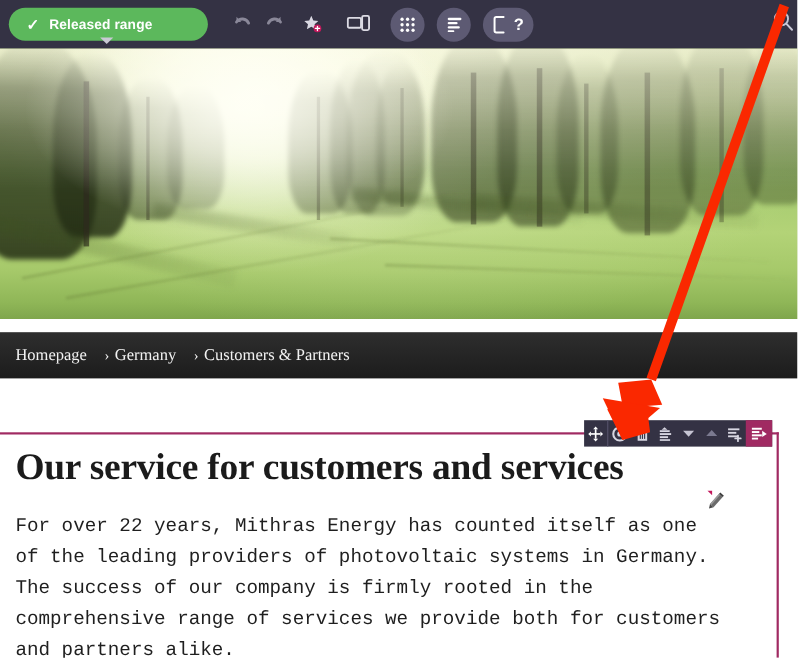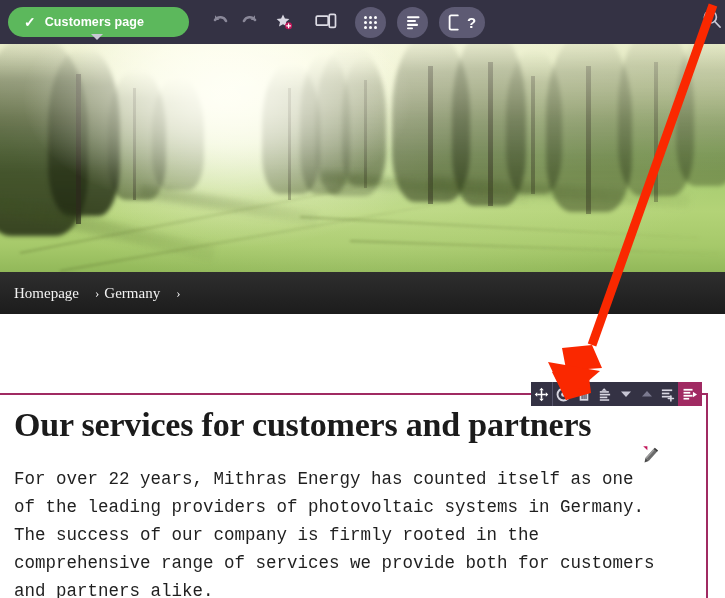--- a/index.html
+++ b/index.html
@@ -153,21 +153,21 @@
   .mowline {
     position: absolute;
     height: 2px;
     background: linear-gradient(to right, rgba(90,110,45,.38), rgba(110,130,55,.05));
     filter: blur(1.4px);
     transform-origin: left center;
   }
 
   
   .crumbbar {
-    position: absolute; top: 272px; left: 0;
+    position: absolute; top: 302px; left: 0;
     width: 725px; height: 42px;
     background: linear-gradient(to bottom, #2e2e2e 0%, #262626 45%, #1c1c1c 100%);
     display: flex; align-items: center;
     padding-left: 14px;
     z-index: 20;
   }
   .crumb {
     color: #f2f2f2;
     font-family: "Liberation Serif", serif;
     font-size: 15px;
@@ -255,21 +255,21 @@
 </style>
 </head>
 <body>
 
 <div id="app">
 
   <div class="toolbar">
 
     <div class="released-btn">
       <span class="released-check">✓</span>
-      <span class="released-label">Customers page</span>
+      <span class="released-label">Released range</span>
     </div>
 
     <div class="tb-gap"></div>
 
     <div class="tb-icon">
       <svg width="20" height="20" viewBox="0 0 20 20" fill="none">
         <path d="M5 8 C8 4, 14 4.5, 16 9" stroke="#8a8899" stroke-width="2.6" fill="none" stroke-linecap="round"></path>
         <path d="M5 8 L5 3.2 L9.3 8 Z" fill="#8a8899"></path>
       </svg>
     </div>
@@ -376,20 +376,21 @@
     <div class="mowline" style="left:300px; top:172px; width:400px; transform:rotate(3deg);"></div>
     <div class="mowline" style="left:350px; top:196px; width:370px; transform:rotate(2deg);"></div>
     <div class="haze"></div>
   </div>
 
   <div class="crumbbar">
     <span class="crumb">Homepage</span>
     <span class="crumb-sep">›</span>
     <span class="crumb">Germany</span>
     <span class="crumb-sep">›</span>
+    <span class="crumb">Customers &amp; Partners</span>
   </div>
 
   <div class="page-body">
 
     <div class="content-el">
 
       <div class="el-toolbar">
 
         <div class="el-tool">
           <svg width="15" height="15" viewBox="0 0 16 16">
@@ -452,21 +453,21 @@
           <svg width="16" height="15" viewBox="0 0 17 16">
             <rect x="1.6" y="2" width="9.6" height="1.9" fill="#ffffff"></rect>
             <rect x="1.6" y="5.2" width="7.2" height="1.9" fill="#ffffff"></rect>
             <rect x="1.6" y="8.4" width="9.6" height="1.9" fill="#ffffff"></rect>
             <rect x="1.6" y="11.6" width="6" height="1.8" fill="#ffffff"></rect>
             <path d="M11.6 5 L16 8 L11.6 11 Z" fill="#ffffff"></path>
           </svg>
         </div>
       </div>
 
-      <h1 class="heading">Our services for customers and partners</h1>
+      <h1 class="heading">Our service for customers and services</h1>
       <p class="body-copy">For over 22 years, Mithras Energy has counted itself as one of the leading providers of photovoltaic systems in Germany. The success of our company is firmly rooted in the comprehensive range of services we provide both for customers and partners alike.</p>
     </div>
 
     <div class="pencil-btn">
       <svg width="22" height="22" viewBox="0 0 22 22">
         <path d="M4.2 1.2 L8.4 1.2 L8.4 5.2 Z" fill="#c2185b"></path>
         <g transform="rotate(42 11 11)">
           <rect x="9" y="3.2" width="4.4" height="12.4" fill="#6b6b6b"></rect>
           <rect x="9" y="3.2" width="1.5" height="12.4" fill="#9b9b9b"></rect>
           <path d="M9 15.6 L13.4 15.6 L11.2 19.4 Z" fill="#4a4a4a"></path>

